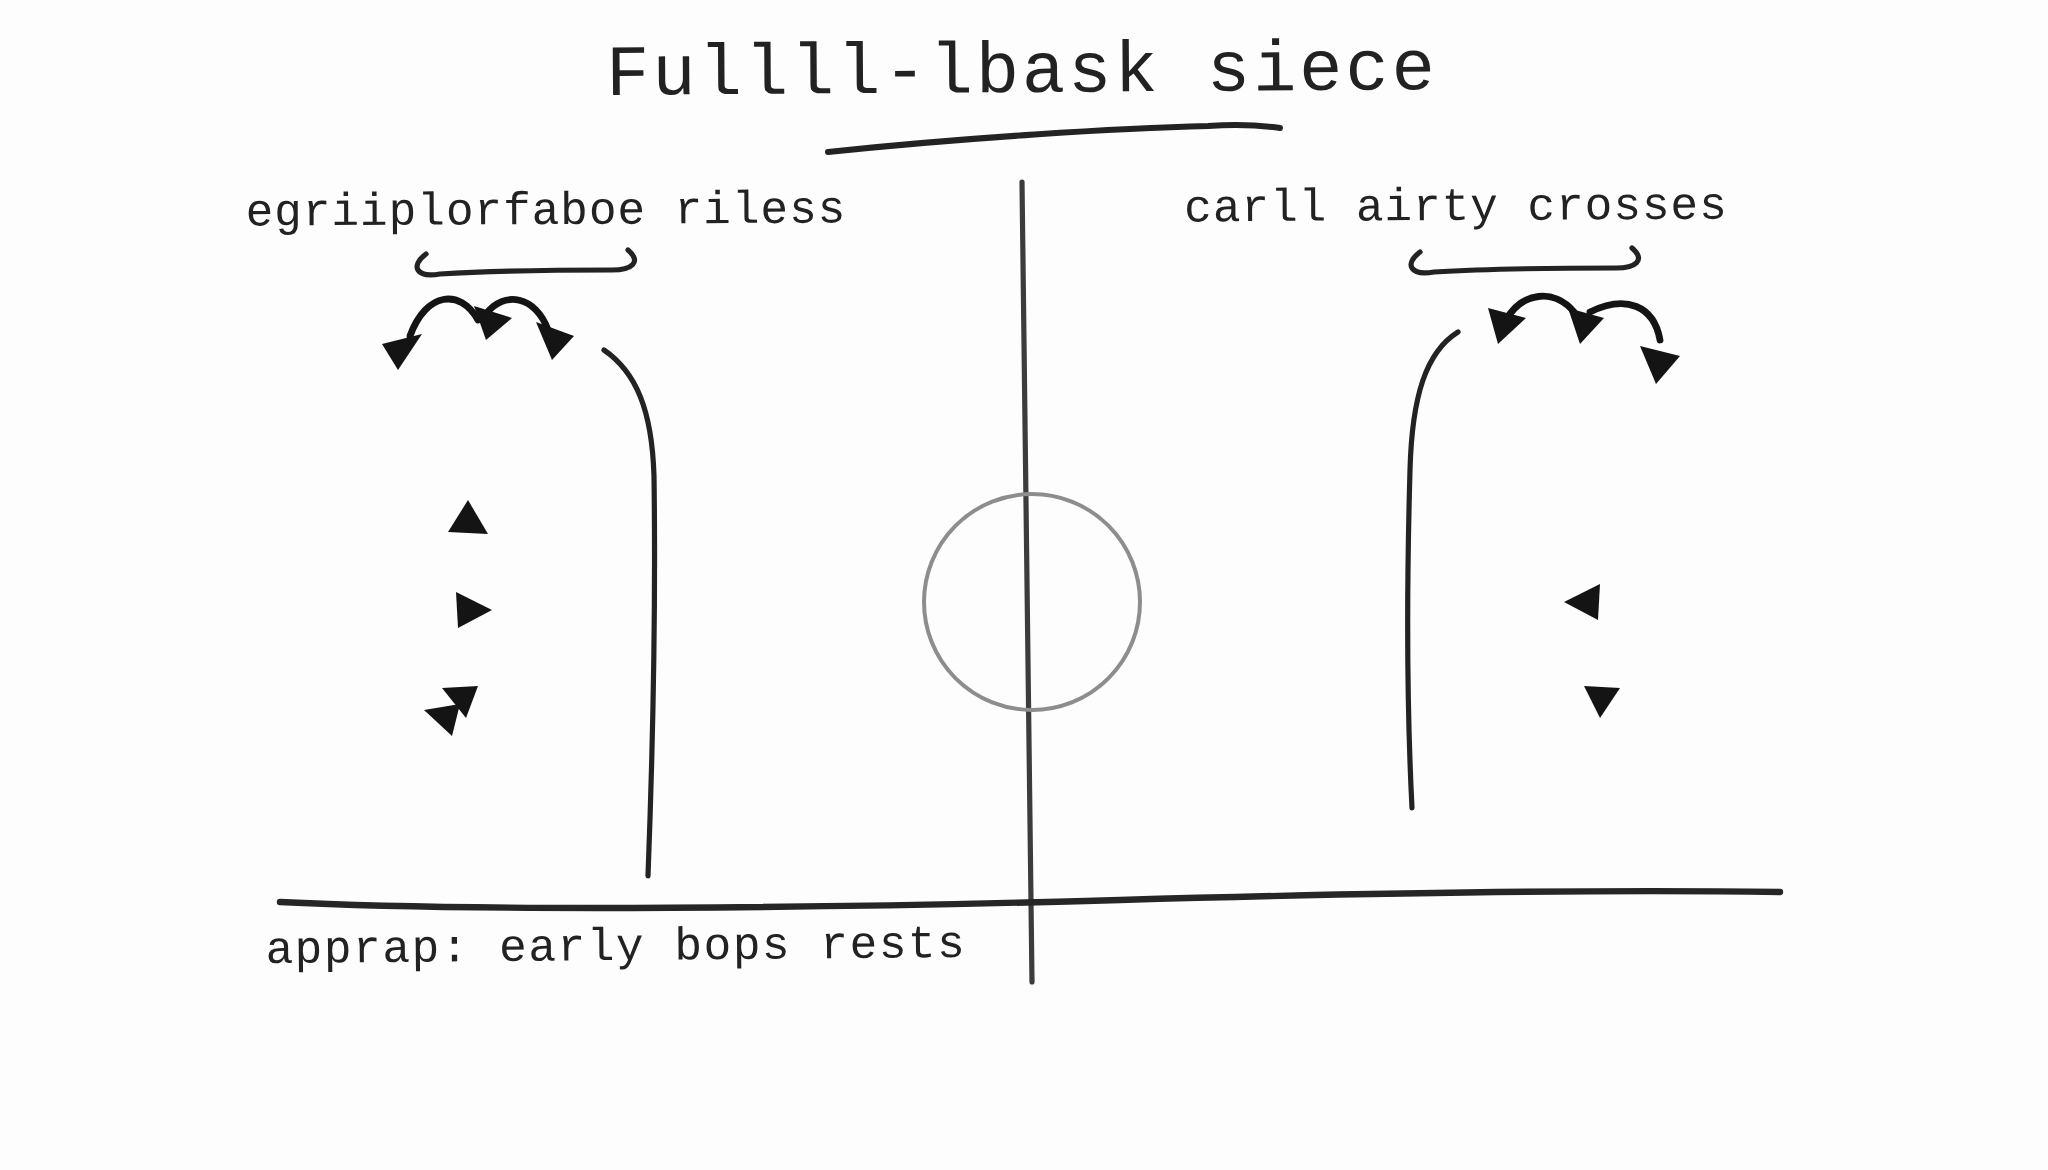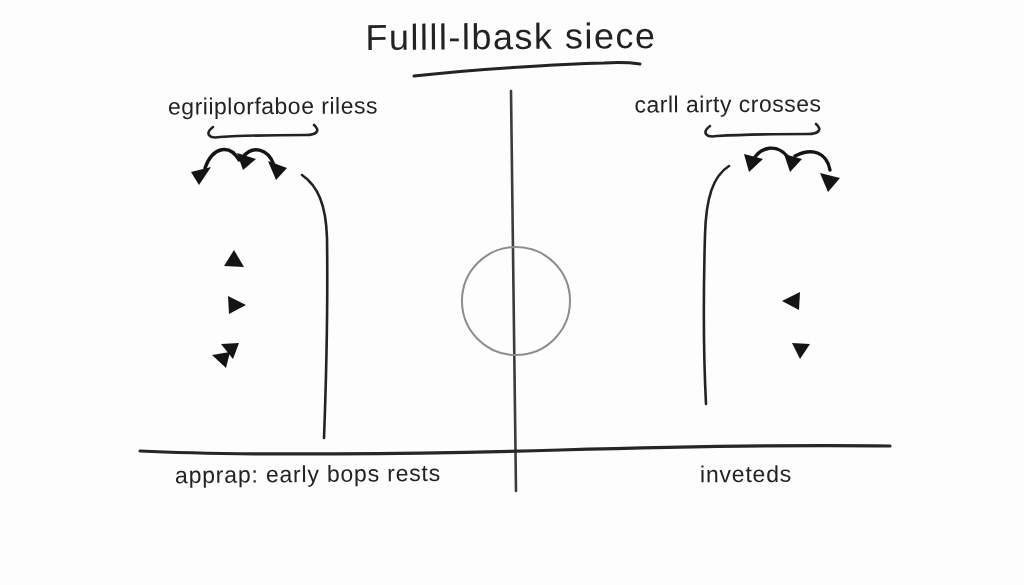--- a/index.html
+++ b/index.html
@@ -6,21 +6,21 @@
     margin: 0;
     padding: 0;
     background: #e8e8e8;
   }
   .canvas {
     position: relative;
     width: 1024px;
     height: 585px;
     background: #fdfdfd;
     overflow: hidden;
-    font-family: Liberation Sans, sans-serif;
+    font-family: Liberation Mono, monospace;
     color: #1f1f1f;
   }
   .sketch-svg {
     position: absolute;
     left: 0;
     top: 0;
     width: 1024px;
     height: 585px;
   }
   .hand-text {
@@ -119,15 +119,14 @@
   </svg>
 
   <div class="hand-text title-text">Fullll-lbask siece</div>
 
   <div class="hand-text label-left-top">egriiplorfaboe riless</div>
 
   <div class="hand-text label-right-top">carll airty crosses</div>
 
   <div class="hand-text caption-left">apprap: early bops rests</div>
 
-  <div class="hand-text caption-right">inveteds</div>
 
 </div>
 
 </body></html>

